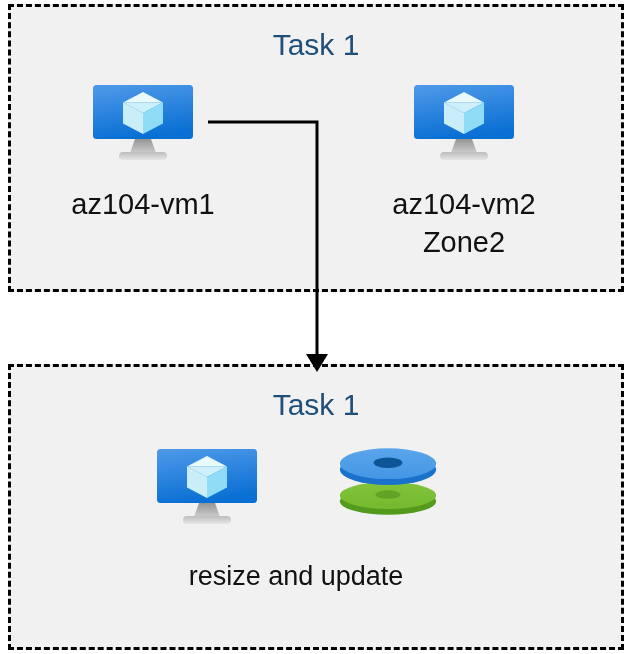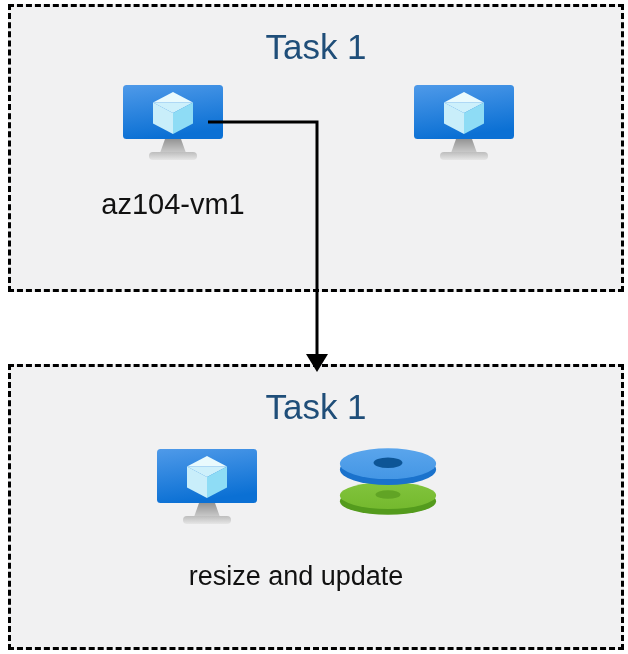--- a/index.html
+++ b/index.html
@@ -8,26 +8,26 @@
     font-family:"Liberation Sans",sans-serif;
   }
   .task-box{
     position:absolute;background:var(--box-fill,#f1f1f2);
     border:3px dashed var(--border-color,#000);
   }
   .task-box.t1{left:8px;top:4px;width:610px;height:282px;}
   .task-box.t2{left:8px;top:364px;width:610px;height:280px;}
   .task-title{
     position:absolute;left:0;top:21px;width:100%;margin:0;text-align:center;
-    font-size:35px;font-weight:400;color:var(--title-color,#1f4e79);line-height:1.1;
+    font-size:30px;font-weight:400;color:var(--title-color,#1f4e79);line-height:1.1;
   }
   .vm-group{
     position:absolute;width:200px;display:flex;flex-direction:column;align-items:center;
   }
-  .vm-group.g1{left:62px;top:78px;}
+  .vm-group.g1{left:32px;top:78px;}
   .vm-group.g2{left:353px;top:78px;}
   .vm-icon{width:100px;height:76px;display:block;margin-bottom:24px;}
   .vm-label{
     font-size:29px;line-height:38px;color:var(--label-color,#111);text-align:center;white-space:nowrap;
   }
   .t2-vm-icon{position:absolute;left:146px;top:82px;width:100px;height:76px;}
   .disks-icon{position:absolute;left:327px;top:80px;width:100px;height:70px;}
   .caption{
     position:absolute;left:135px;top:189px;width:300px;text-align:center;
     font-size:27px;line-height:40px;color:var(--label-color,#111);white-space:nowrap;
@@ -99,20 +99,22 @@
       <svg class="vm-icon">
           <use href="#vm-symbol"></use>
         </svg>
       <div class="vm-label">az104-vm1</div>
     </div>
 
     <div class="vm-group g2">
       <svg class="vm-icon">
           <use href="#vm-symbol"></use>
         </svg>
+      <div class="vm-label">az104-vm2</div>
+      <div class="vm-label">Zone2</div>
     </div>
   </section>
 
   <section class="task-box t2">
     <h2 class="task-title">Task 1</h2>
     <svg class="t2-vm-icon">
         <use href="#vm-symbol"></use>
       </svg>
     <svg class="disks-icon">
         <use href="#disks-symbol"></use>

